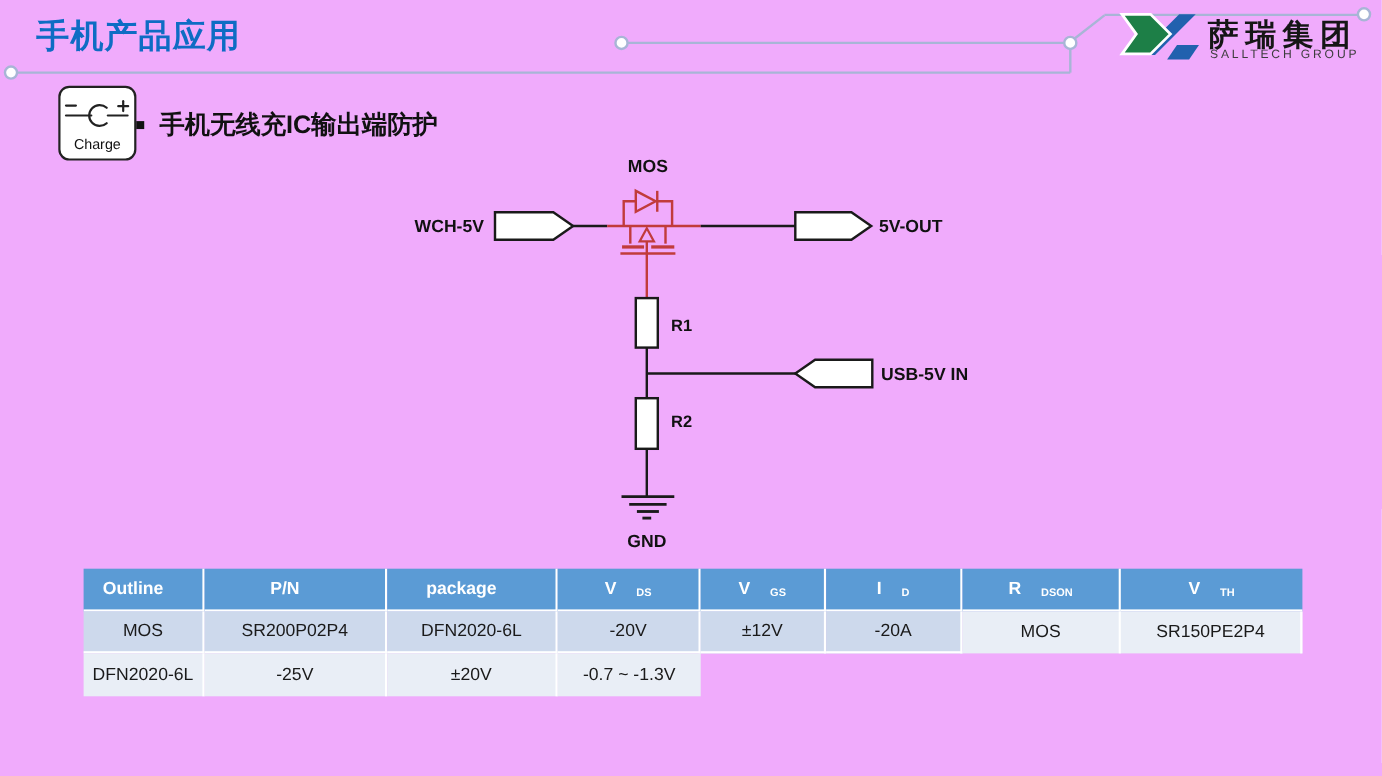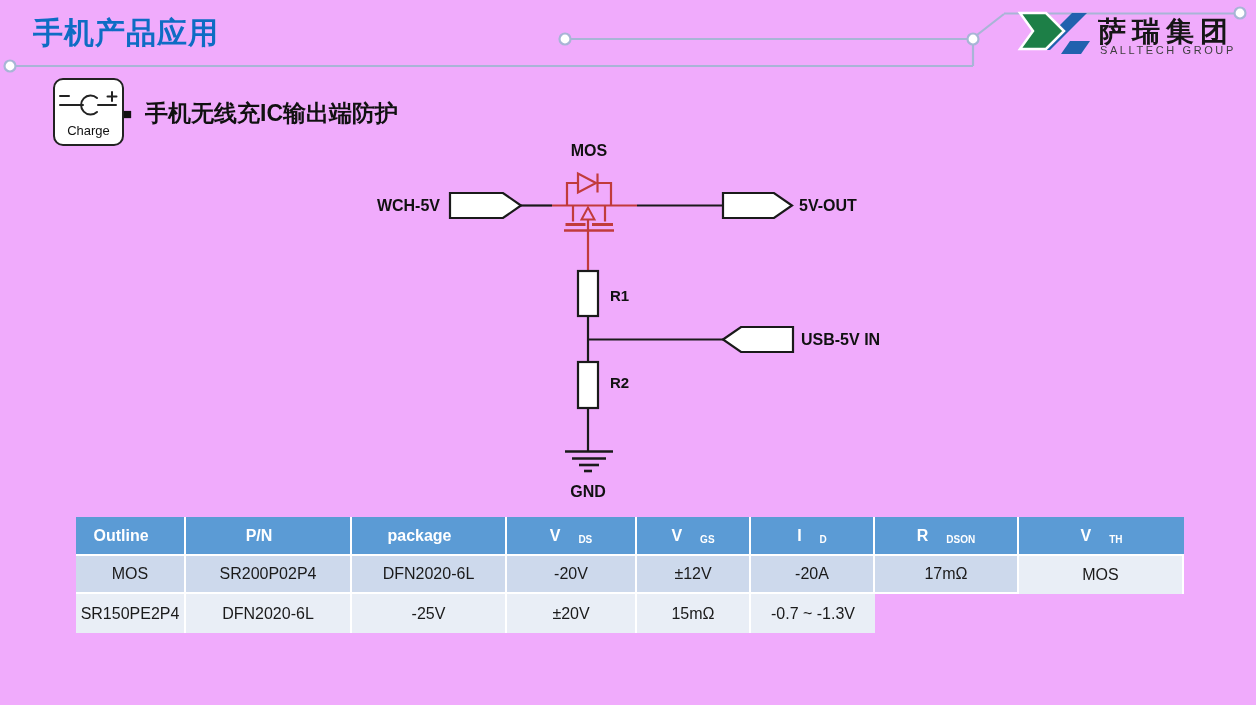--- a/index.html
+++ b/index.html
@@ -176,24 +176,22 @@
         <span>V</span>
         <span class="sub">TH</span>
       </div>
 
     <div class="cell r1c sep">MOS</div>
     <div class="cell r1c sep">SR200P02P4</div>
     <div class="cell r1c sep">DFN2020-6L</div>
     <div class="cell r1c sep">-20V</div>
     <div class="cell r1c sep">±12V</div>
     <div class="cell r1c sep">-20A</div>
-    <div class="cell r1c sep">17mΩ</div>
 
     <div class="cell r2c sep">MOS</div>
     <div class="cell r2c sep">SR150PE2P4</div>
     <div class="cell r2c sep">DFN2020-6L</div>
     <div class="cell r2c sep">-25V</div>
     <div class="cell r2c sep">±20V</div>
-    <div class="cell r2c sep">15mΩ</div>
     <div class="cell r2c">-0.7 ~ -1.3V</div>
   </div>
 
 </div>
 
 </body></html>

